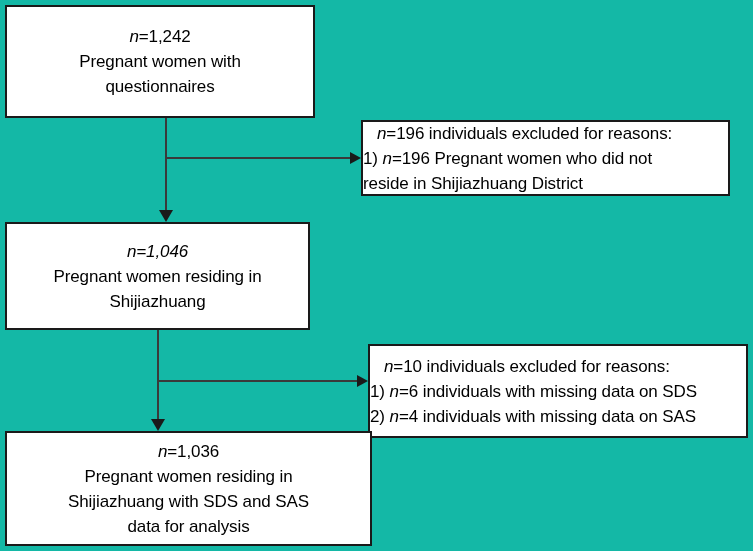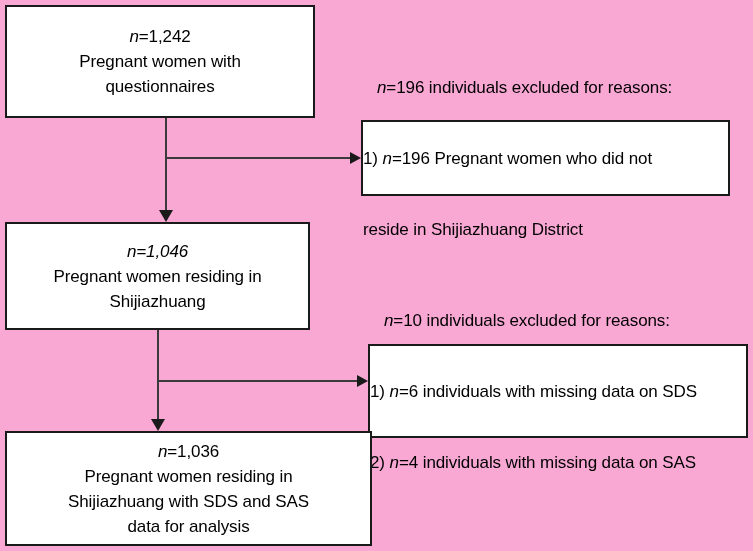--- a/index.html
+++ b/index.html
@@ -9,42 +9,41 @@
     background: #ffffff;
   }
   body {
     font-family: "Liberation Sans", sans-serif;
     color: #000000;
   }
   #flowchart {
     position: relative;
     width: 753px;
     height: 551px;
-    background: #f9a8d4;
+    background: #14b8a6;
     overflow: hidden;
   }
 
   
   .box {
     position: absolute;
     box-sizing: border-box;
     border: 2px solid #1a1a1a;
     background: #ffffff;
     display: flex;
     flex-direction: column;
     justify-content: center;
   }
   .box.center {
     align-items: center;
     text-align: center;
   }
   .box.left {
     align-items: flex-start;
     text-align: left;
-    gap: 46px;
   }
   .line {
     font-size: 17px;
     line-height: 25px;
     white-space: nowrap;
     letter-spacing: -0.1px;
   }
   .box.center .line {
     width: 100%;
     text-align: center;

